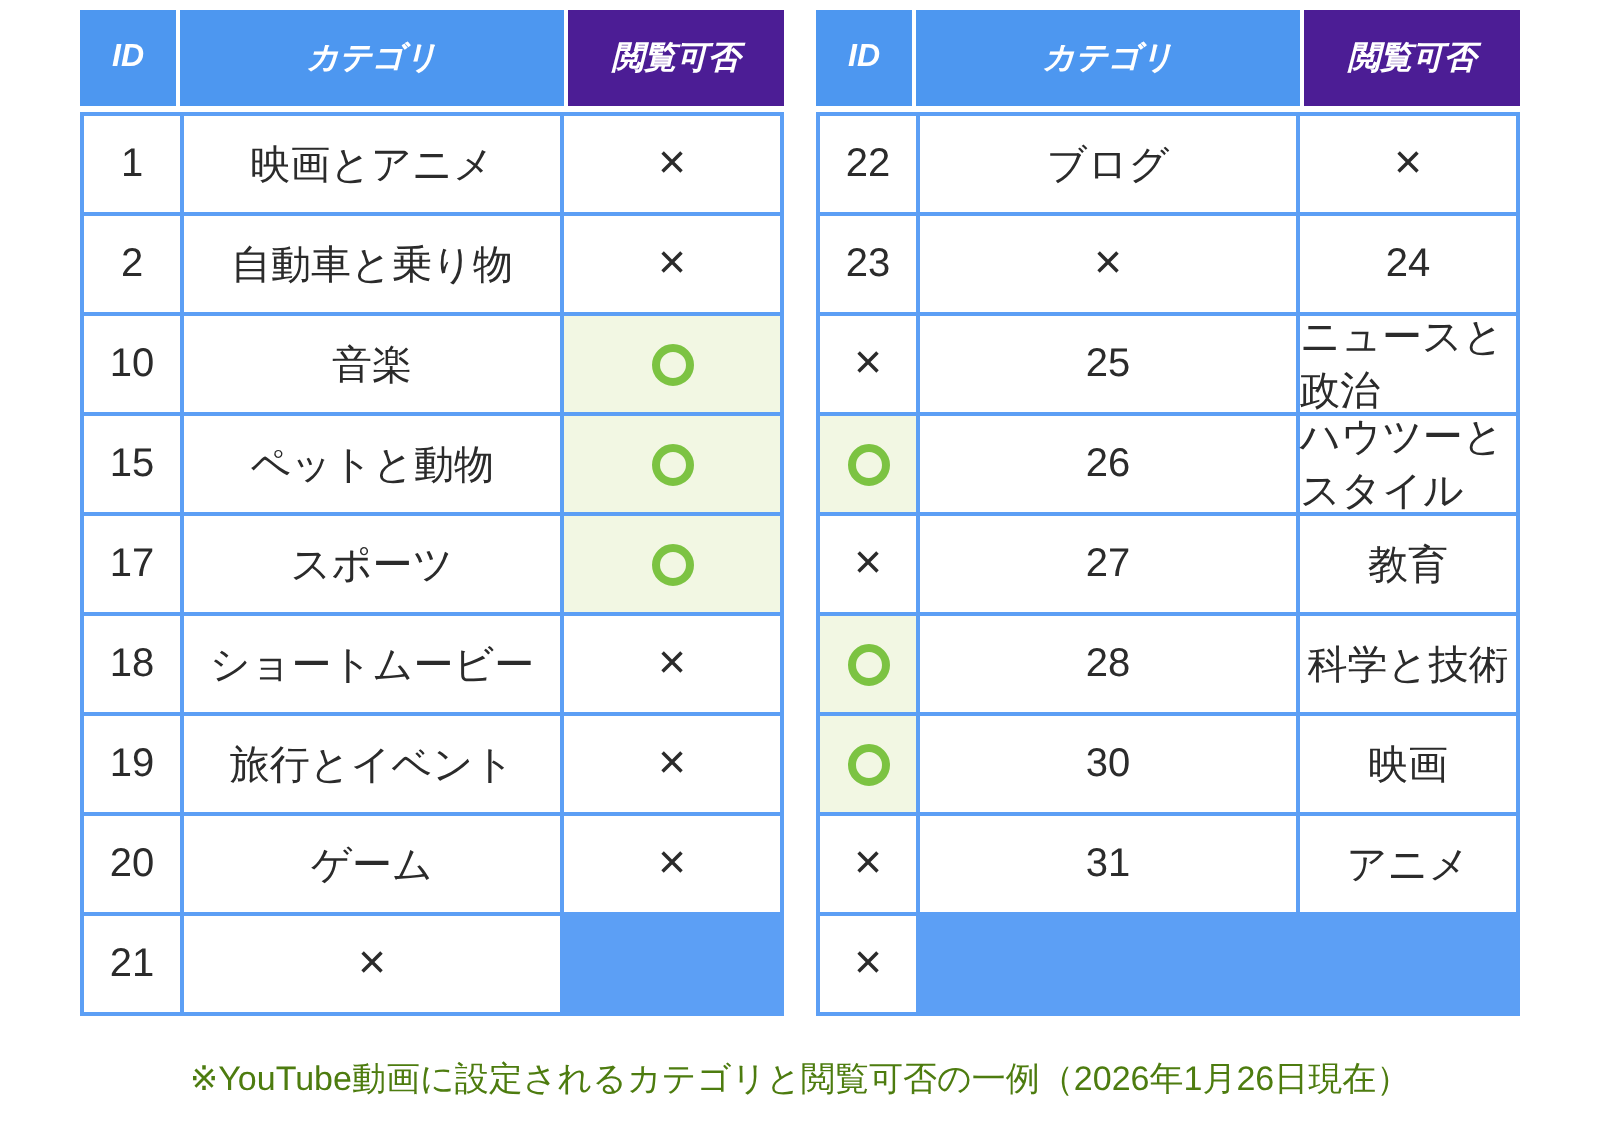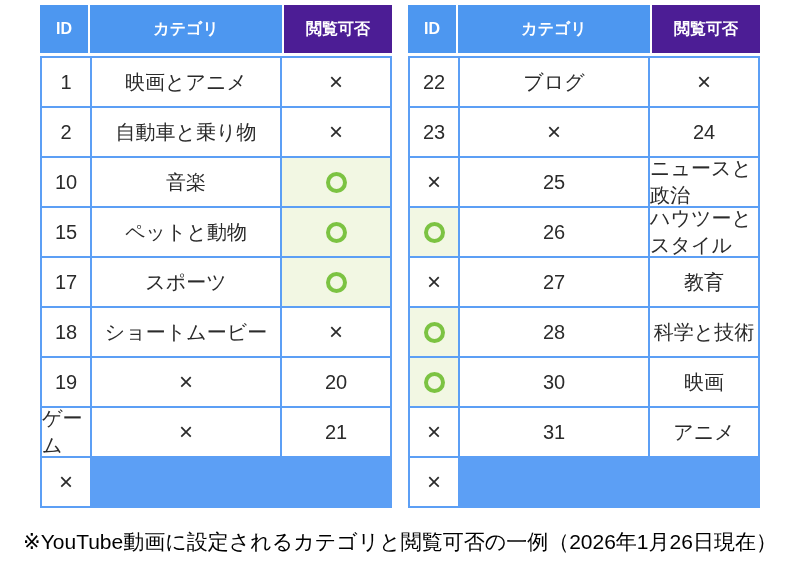--- a/index.html
+++ b/index.html
@@ -5,21 +5,21 @@
   html, body { margin: 0; padding: 0; background: #ffffff; }
   body {
     width: 800px; height: 565px;
     font-family: "Liberation Sans", "DejaVu Sans", sans-serif;
     color: #2b2b2b; overflow: hidden;
   }
   .tables-wrap { display: flex; gap: 16px; padding: 5px 0 0 40px; }
   .cat-table { width: 352px; }
   .thead {
     display: grid; grid-template-columns: 48px 1fr 108px;
-    gap: 2px; height: 48px; margin-bottom: 3px;
+    gap: 2px; height: 48px; margin-bottom: 3px; font-style: italic;
   }
   .th {
     display: flex; align-items: center; justify-content: center;
     color: #ffffff; font-weight: bold; font-size: 16px;
   }
   .th-blue { background: #4D97F0; }
   .th-orange { background: #4c1d95; }
   .tbody {
     display: grid; grid-template-columns: 48px 1fr 108px;
     grid-auto-rows: 48px; gap: 2px;
@@ -30,21 +30,21 @@
     font-size: 20px; color: #2b2b2b;
   }
   .cell.ok { background: #F2F7E3; }
   .ring {
     width: 13px; height: 13px; border: 4px solid #7CC342; border-radius: 50%;
     display: inline-block;
   }
   .cross { font-size: 24px; line-height: 1; color: #2b2b2b; }
   .caption {
     margin-top: 20px; text-align: center;
-    font-size: 21px; color: #000000; white-space: nowrap;
+    font-size: 17px; color: #4d7c0f; white-space: nowrap;
   }
 </style>
 </head>
 <body>
 
 <div class="tables-wrap">
 
   <div class="cat-table">
     <div class="thead">
       <div class="th th-blue">ID</div>
@@ -76,20 +76,21 @@
         <div class="cell">スポーツ</div>
         <div class="cell ok">
           <span class="ring"></span>
         </div>
         <div class="cell">18</div>
         <div class="cell">ショートムービー</div>
         <div class="cell">
           <span class="cross">×</span>
         </div>
         <div class="cell">19</div>
+        <div class="cell">旅行とイベント</div>
         <div class="cell">
           <span class="cross">×</span>
         </div>
         <div class="cell">20</div>
         <div class="cell">ゲーム</div>
         <div class="cell">
           <span class="cross">×</span>
         </div>
         <div class="cell">21</div>
         <div class="cell">

